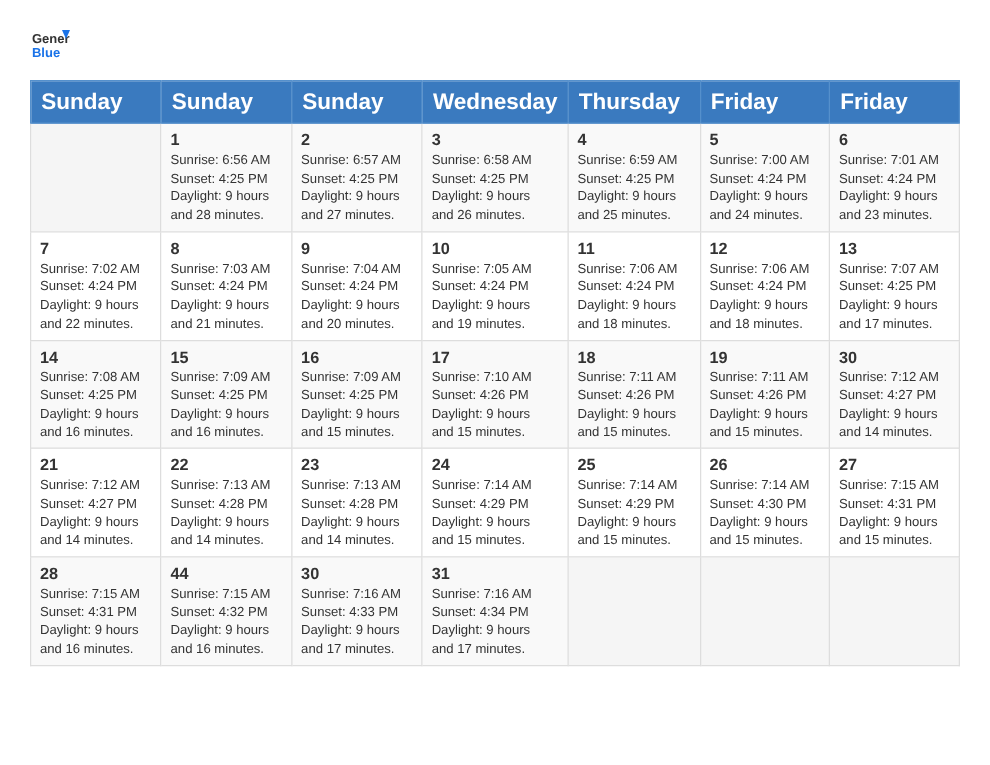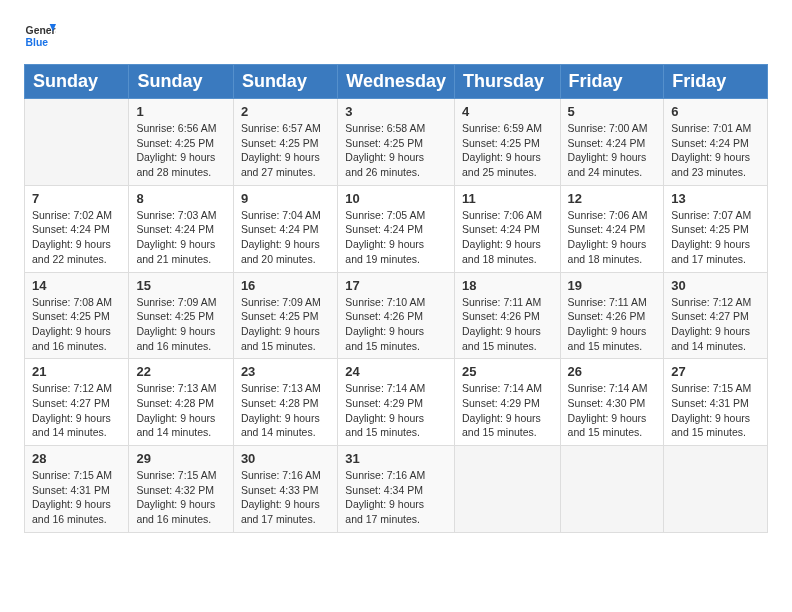--- a/index.html
+++ b/index.html
@@ -230,21 +230,21 @@
           <span class="day-number">27</span>
           <div class="day-info">Sunrise: 7:15 AM<br>Sunset: 4:31 PM<br>Daylight: 9 hours<br>and 15 minutes.</div>
         </td>
       </tr>
       <tr>
         <td>
           <span class="day-number">28</span>
           <div class="day-info">Sunrise: 7:15 AM<br>Sunset: 4:31 PM<br>Daylight: 9 hours<br>and 16 minutes.</div>
         </td>
         <td>
-          <span class="day-number">29</span>
+          <span class="day-number">44</span>
           <div class="day-info">Sunrise: 7:15 AM<br>Sunset: 4:32 PM<br>Daylight: 9 hours<br>and 16 minutes.</div>
         </td>
         <td>
           <span class="day-number">30</span>
           <div class="day-info">Sunrise: 7:16 AM<br>Sunset: 4:33 PM<br>Daylight: 9 hours<br>and 17 minutes.</div>
         </td>
         <td>
           <span class="day-number">31</span>
           <div class="day-info">Sunrise: 7:16 AM<br>Sunset: 4:34 PM<br>Daylight: 9 hours<br>and 17 minutes.</div>
         </td>

